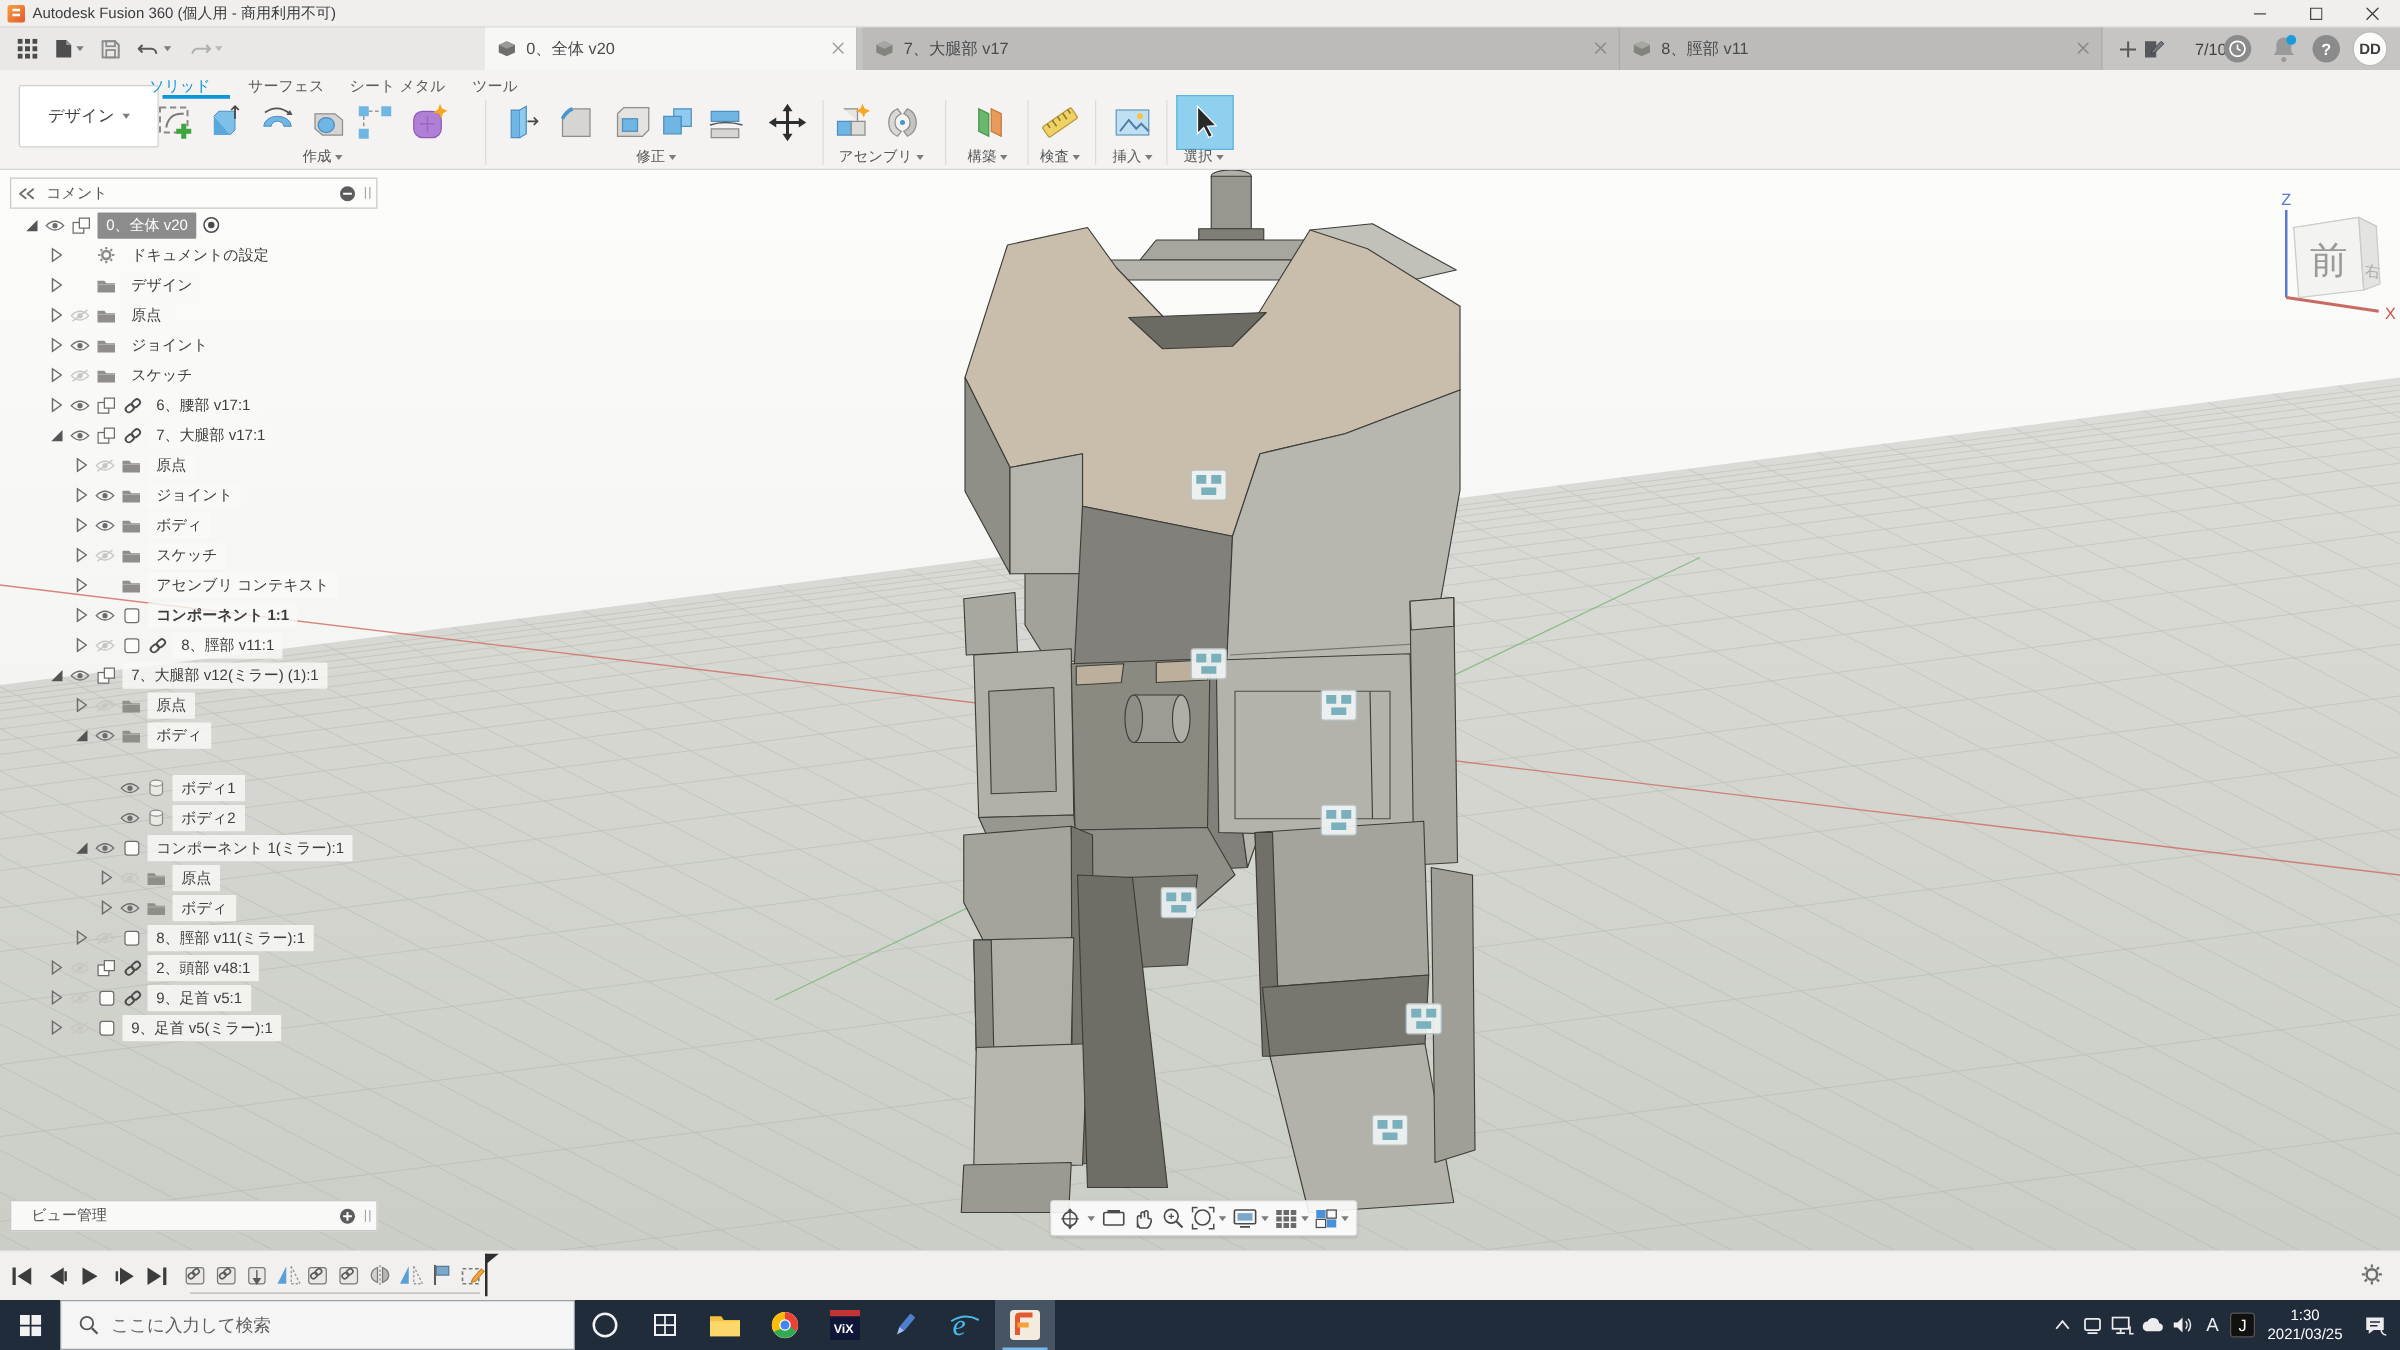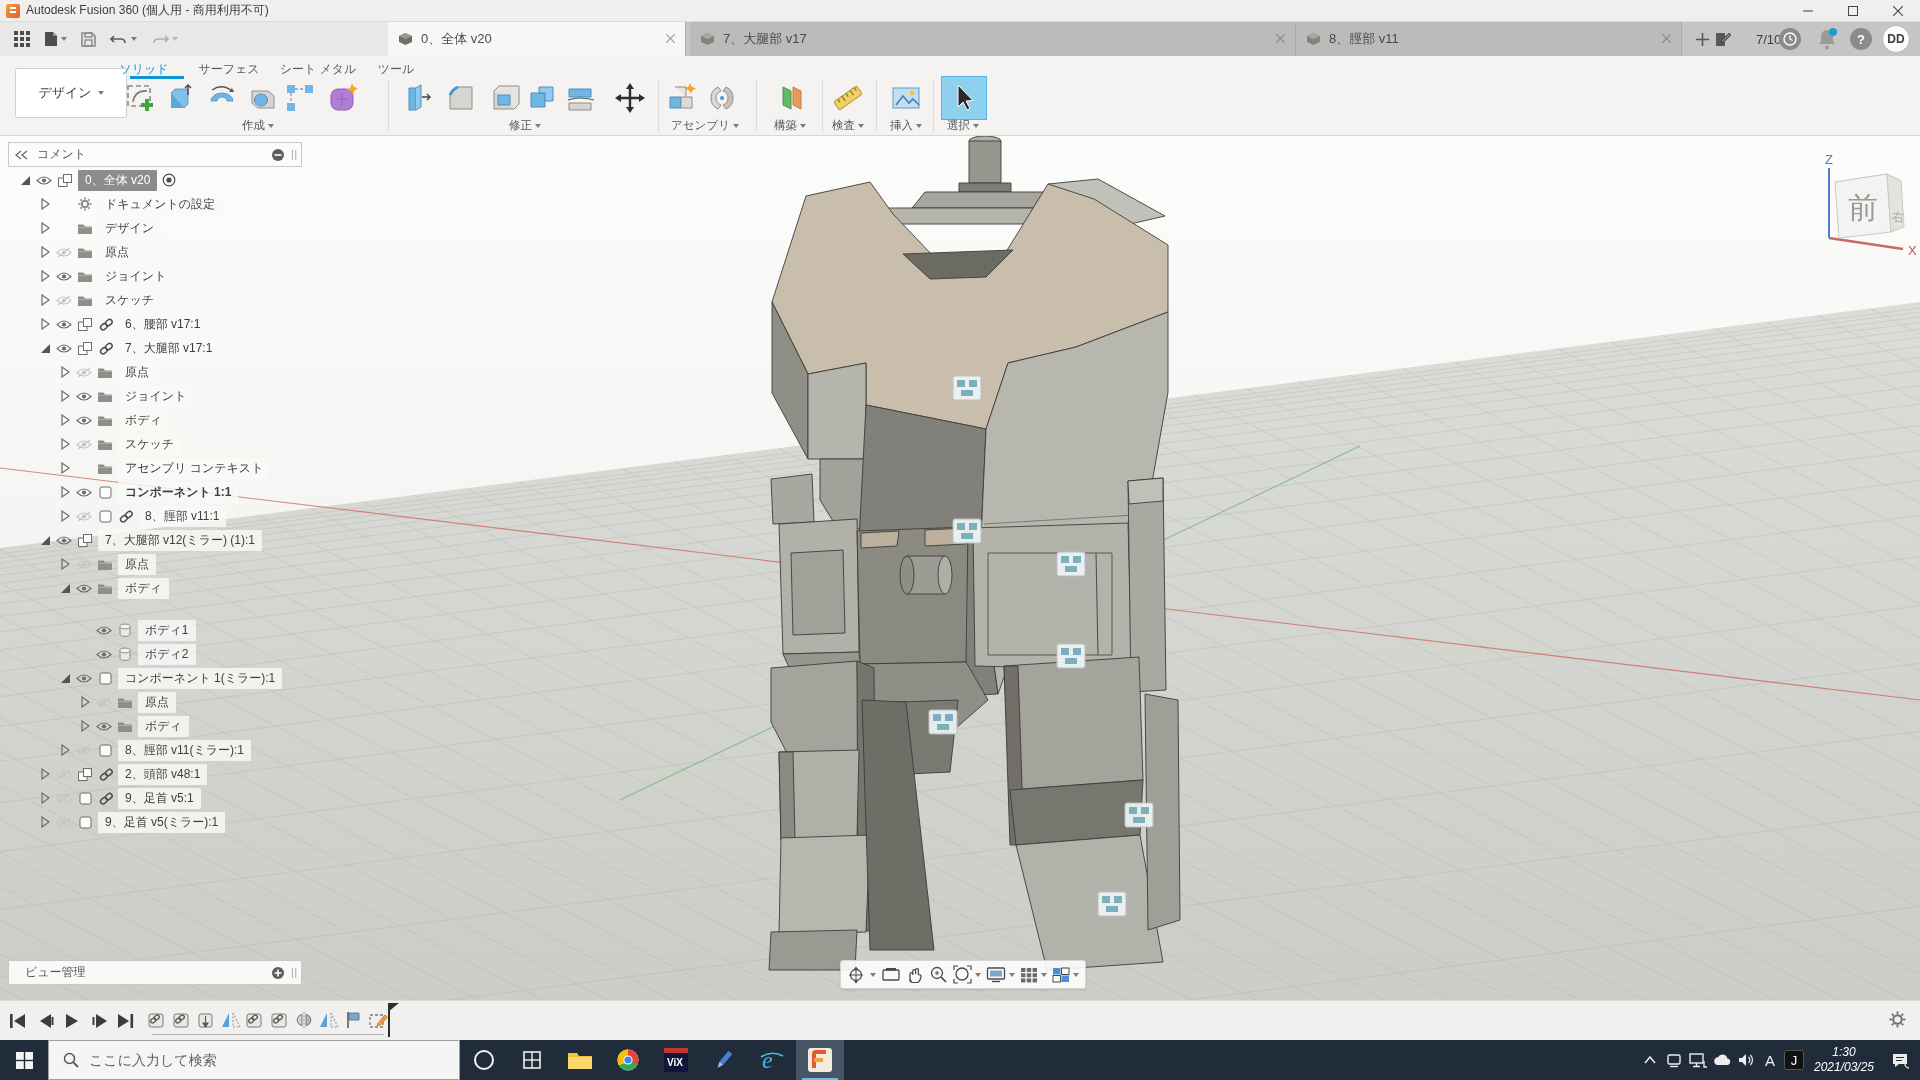--- a/index.html
+++ b/index.html
@@ -76,21 +76,21 @@
   #taskbar { position:absolute; left:0; top:1040px; width:1920px; height:40px; background:#212c3b; display:flex; align-items:center; }
   #start-btn { width:48px; height:40px; display:flex; align-items:center; justify-content:center; }
   #search-box { width:412px; height:40px; background:#f5f5f5; border:1px solid #9aa0a8; display:flex; align-items:center; }
   #search-box input { border:none; outline:none; background:transparent; font-size:14px; color:#333; width:330px; font-family:"Liberation Sans","DejaVu Sans",sans-serif; }
   #search-box input::placeholder { color:#5f5f5f; opacity:1; }
   .tb-app { width:48px; height:40px; display:flex; align-items:center; justify-content:center; position:relative; }
   .tb-app.active-app { background:rgba(170,190,210,0.28); }
   .tb-app.active-app::after { content:""; position:absolute; left:6px; bottom:0; width:36px; height:2px; background:#76b9ed; }
   #tray { position:absolute; right:0; top:0; height:40px; display:flex; align-items:center; }
   .tray-ic { width:24px; height:40px; display:flex; align-items:center; justify-content:center; color:#eee; }
-  #clock-block { width:76px; text-align:center; color:#fff; font-size:12px; line-height:1.25;font-style:italic; }
+  #clock-block { width:76px; text-align:center; color:#fff; font-size:12px; line-height:1.25; }
   #notif-btn { width:38px; height:40px; display:flex; align-items:center; justify-content:center; }
 </style>
 </head>
 <body>
 
 <div id="app">
 
   <div id="titlebar">
     <span class="app-icon"></span>
     <span class="title-text">Autodesk Fusion 360 (個人用 - 商用利用不可)</span>

